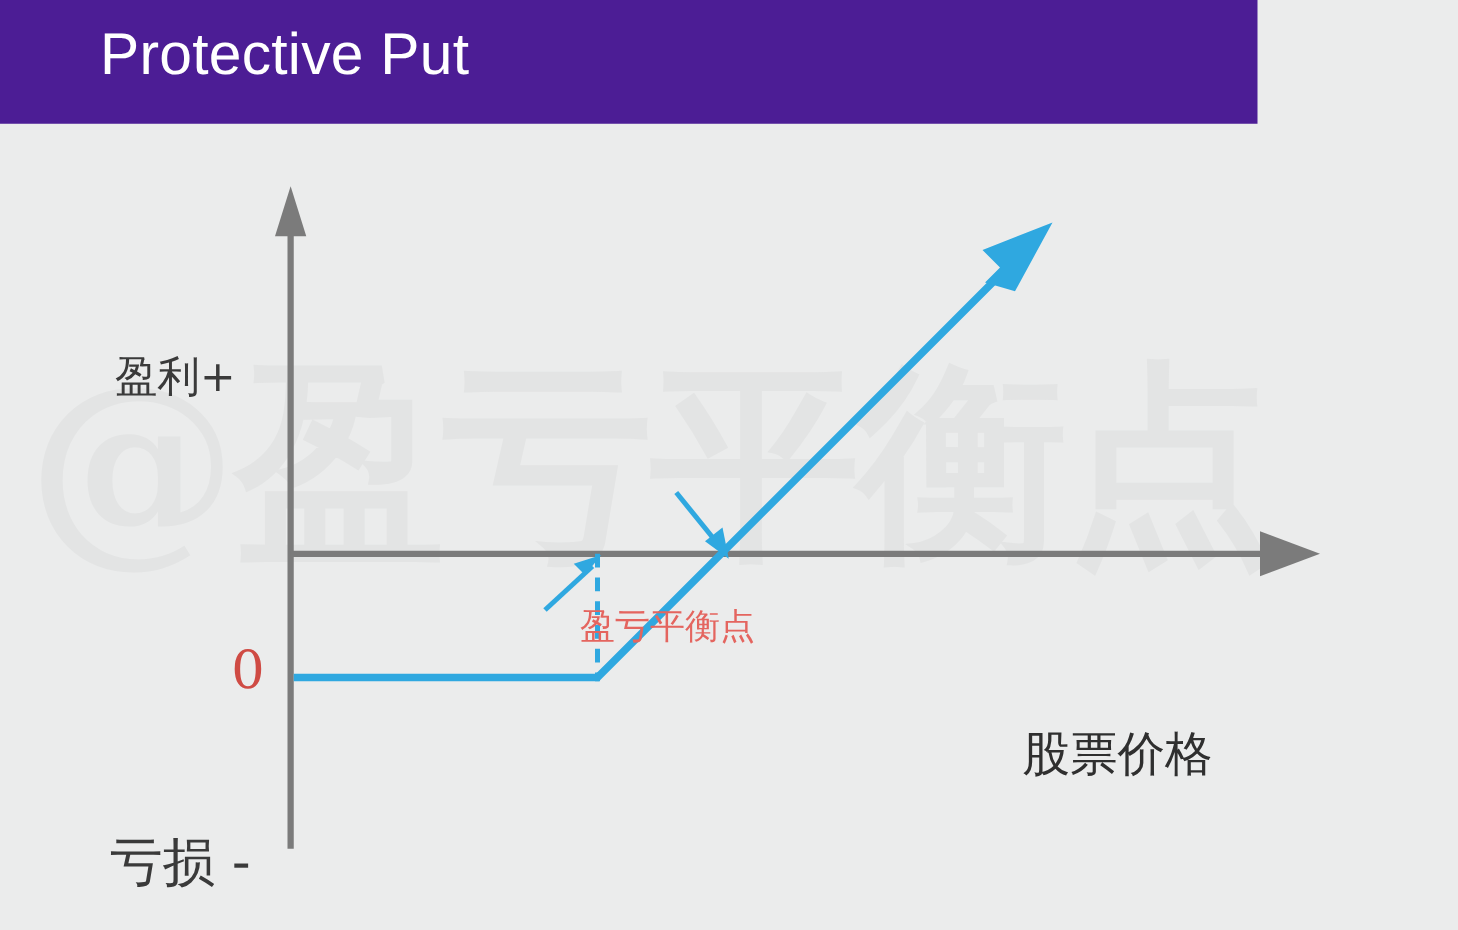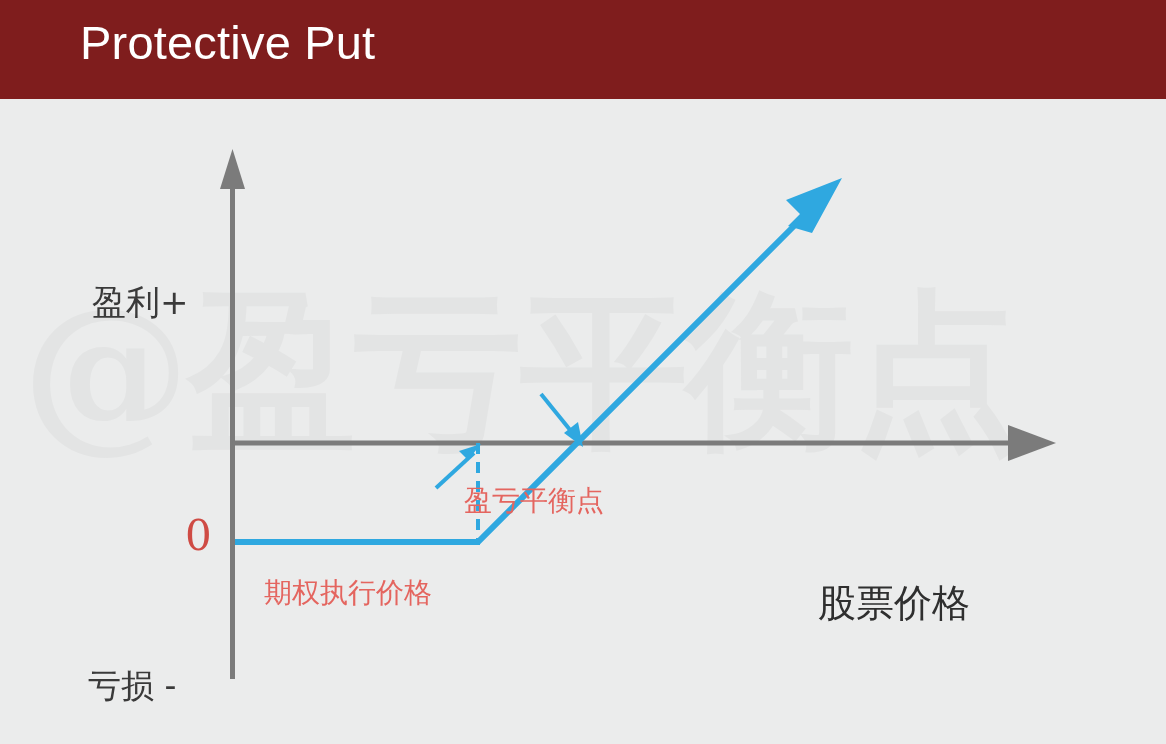--- a/index.html
+++ b/index.html
@@ -20,23 +20,23 @@
     width: 1166px;
     height: 744px;
     background: #ebecec;
     overflow: hidden;
   }
   
   #header-bar {
     position: absolute;
     left: 0;
     top: 0;
-    width: 1166px;
+    width: 1006px;
     height: 99px;
-    background: #7f1d1d;
+    background: #4c1d95;
   }
   #header-title {
     position: absolute;
     left: 80px;
     top: 16px;
     font-family: "Liberation Sans", "DejaVu Sans", sans-serif;
     font-size: 47px;
     font-weight: 300;
     letter-spacing: 0.2px;
     color: #ffffff;
@@ -81,21 +81,21 @@
     line-height: 1;
   }
   #label-profit {
     left: 92px;
     top: 186px;
     text-align: center;
   }
   #label-loss {
     left: 88px;
     top: 570px;
-    font-size: 33px;
+    font-size: 42px;
   }
   #label-stock-price {
     left: 818px;
     top: 485px;
     font-size: 38px;
     color: #2f2f2f;
   }
   #label-zero {
     position: absolute;
     left: 185px;
@@ -172,18 +172,17 @@
 
       <line x1="541" y1="295" x2="575" y2="337" stroke="#2fa8e0" stroke-width="4"></line>
       <polygon points="583,348 578,323 564,334" fill="#2fa8e0"></polygon>
     </svg>
 
     <div class="axis-label" id="label-profit">盈利+</div>
     <div class="axis-label" id="label-loss">亏损 -</div>
     <div class="axis-label" id="label-stock-price">股票价格</div>
     <div id="label-zero">0</div>
 
-    <div class="annotation-label" id="label-strike">期权执行价格</div>
     <div class="annotation-label" id="label-breakeven">盈亏平衡点</div>
   </div>
 
 
 </div>
 
 </body></html>

